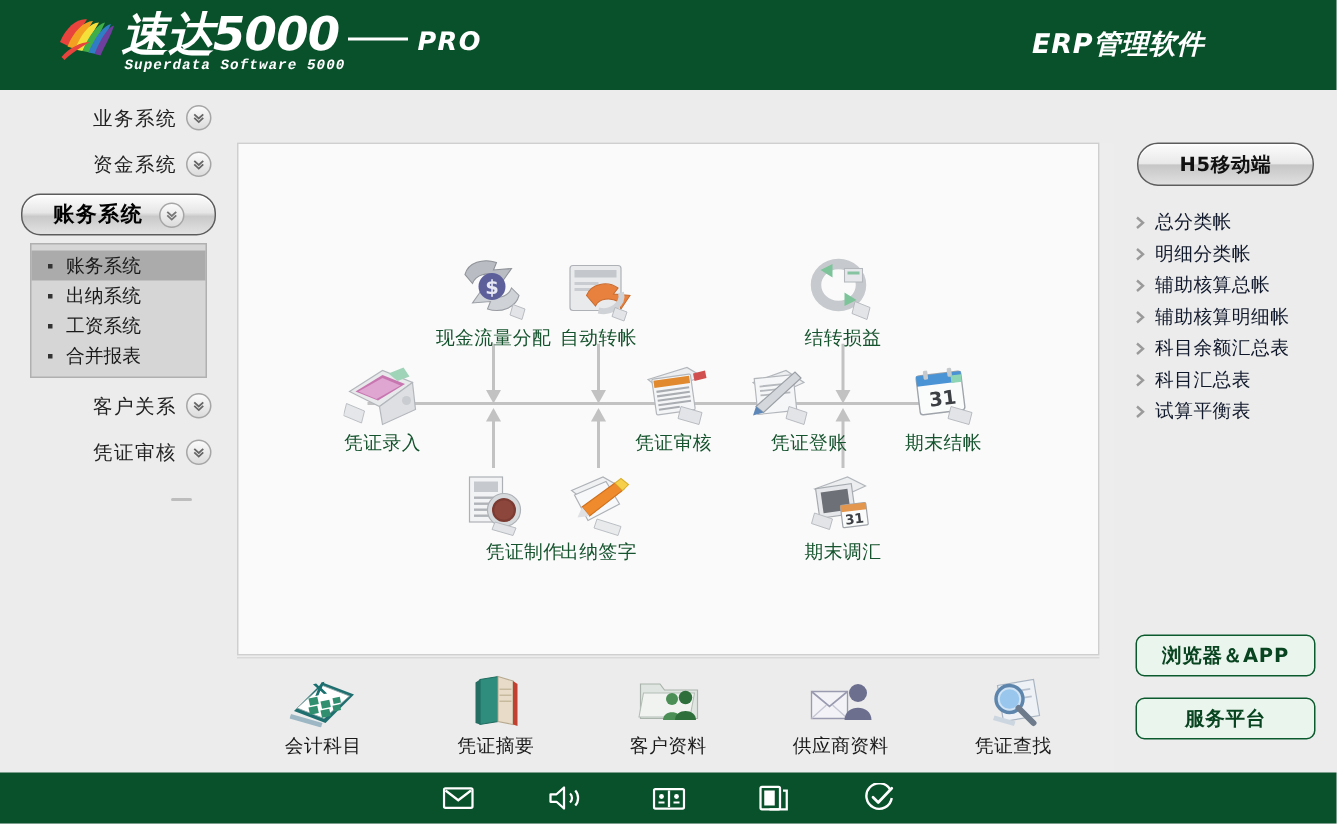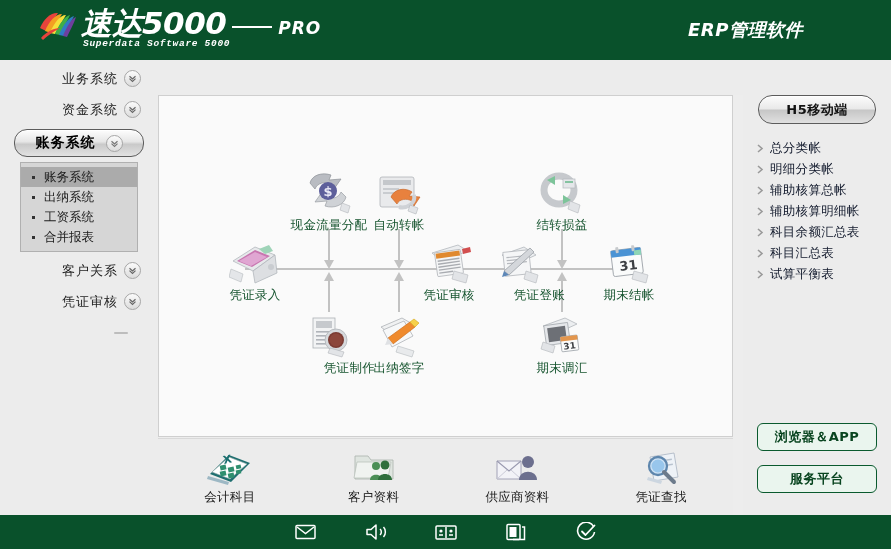--- a/index.html
+++ b/index.html
@@ -665,20 +665,34 @@
               <rect x="29" y="16" width="5" height="4" transform="rotate(-12 31 18)"></rect>
               <rect x="29" y="21" width="5" height="4" transform="rotate(-12 31 23)"></rect>
             </g>
             <text x="17" y="15" font-size="11" font-weight="bold" fill="#1a6f6f" font-family="DejaVu Sans, sans-serif" transform="rotate(-12 17 15)">X</text>
             <path d="M1 27 L22 33 L21 36 L0 30 Z" fill="#9db8c4"></path>
           </svg>
         </div>
         <div class="tlbl">会计科目</div>
       </div>
 
+      <div class="tool">
+        <div class="tic">
+          <svg width="44" height="36" viewBox="0 0 44 36">
+            <path d="M11 4 L23 2 L23 32 L11 34 Z" fill="#2f8d7e" stroke="#1e6a5e" stroke-width="0.7"></path>
+            <path d="M23 2 L33 5 L33 34 L23 32 Z" fill="#e8dcc8" stroke="#b9ab92" stroke-width="0.7"></path>
+            <path d="M8 6 L11 4 L11 34 L8 33 Z" fill="#246e63"></path>
+            <path d="M33 5 L36 7 L36 35 L33 34 Z" fill="#c2402f"></path>
+            <rect x="24" y="10" width="8" height="1" fill="#c6b99e"></rect>
+            <rect x="24" y="14" width="8" height="1" fill="#c6b99e"></rect>
+            <rect x="24" y="18" width="8" height="1" fill="#c6b99e"></rect>
+          </svg>
+        </div>
+        <div class="tlbl">凭证摘要</div>
+      </div>
 
       <div class="tool">
         <div class="tic">
           <svg width="46" height="36" viewBox="0 0 46 36">
             <path d="M4 7 L17 7 L20 11 L42 11 L42 30 L4 30 Z" fill="#dfe5e0" stroke="#aab3ac" stroke-width="0.8"></path>
             <path d="M6 13 L40 13 L37 29 L3 29 Z" fill="#f0f3f0" stroke="#b4bdb6" stroke-width="0.7"></path>
             <circle cx="25" cy="17" r="4" fill="#4b8f56"></circle>
             <path d="M19 31 C19 24 31 24 31 31 Z" fill="#4b8f56"></path>
             <circle cx="34" cy="16" r="4.5" fill="#2f6f3c"></circle>
             <path d="M27 31 C27 23 41 23 41 31 Z" fill="#2f6f3c"></path>

